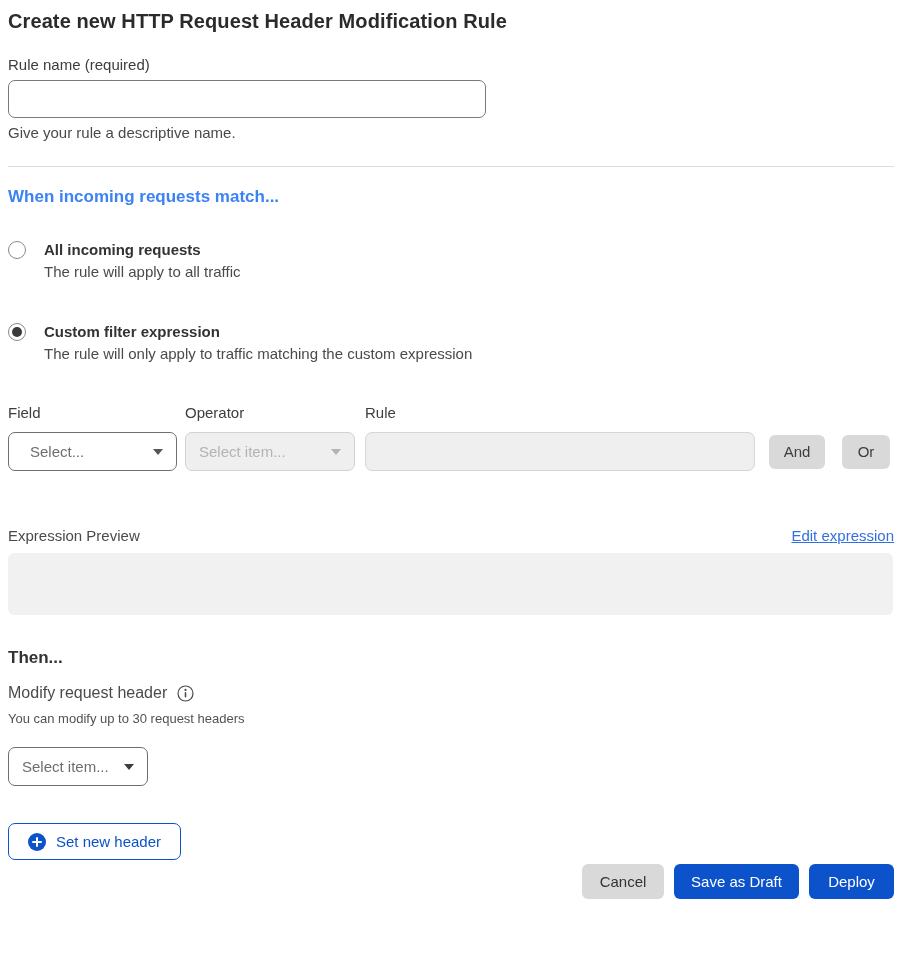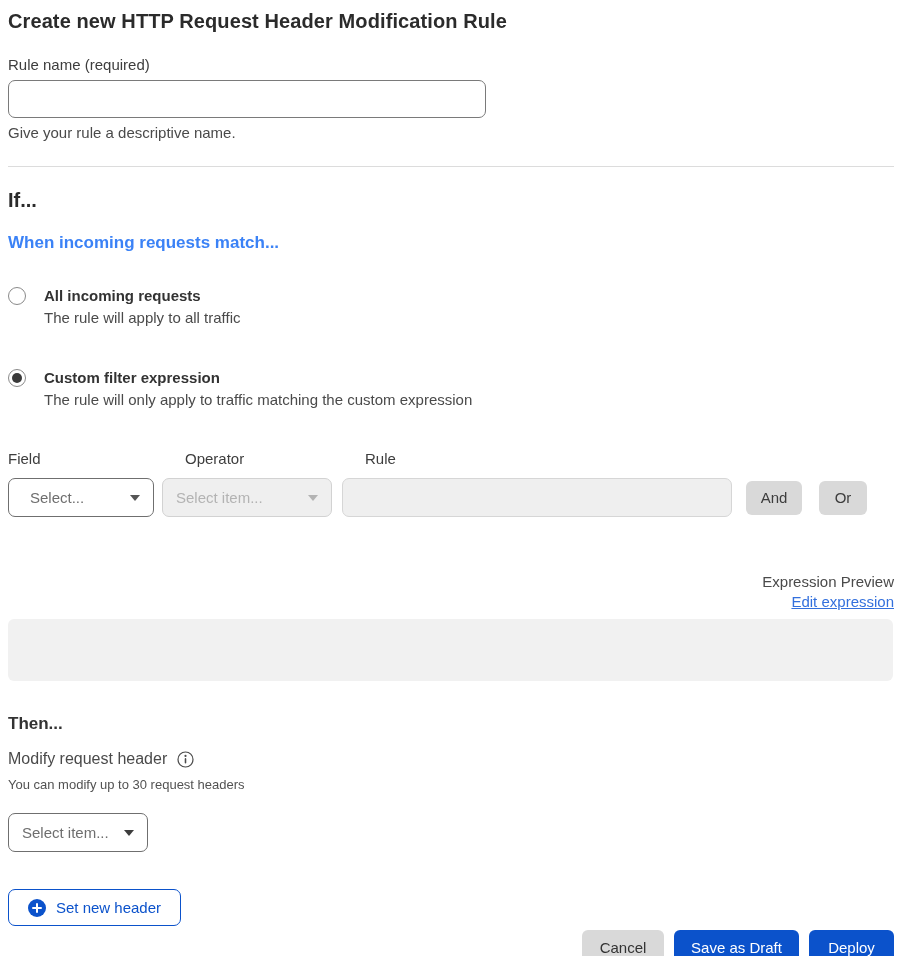--- a/index.html
+++ b/index.html
@@ -50,39 +50,39 @@
   .builder-labels .lbl-field { width: 177px; }
   .builder-labels .lbl-operator { width: 180px; }
 
   .builder-row { display: flex; align-items: center; margin-top: 10px; }
   .select-box {
     height: 39px; border-radius: 7px; display: flex; align-items: center;
     justify-content: space-between; padding: 0 13px; font-size: 15px; cursor: pointer;
   }
   .select-box.enabled { background: #fff; border: 1px solid #6f6f6f; color: #6e6e6e; }
   .select-box.disabled { background: #efefef; border: 1px solid #d2d2d2; color: #b3b3b3; cursor: default; }
-  .field-select { width: 146px; padding-left: 21px; }
+  .field-select { width: 169px; padding-left: 21px; }
   .operator-select { width: 170px; margin-left: 8px; }
   .caret { width: 0; height: 0; border-left: 5px solid transparent; border-right: 5px solid transparent; border-top: 6px solid #555555; }
   .select-box.disabled .caret { border-top-color: #b3b3b3; }
 
   .value-input {
     width: 390px; height: 39px; margin-left: 10px; border: 1px solid #d6d6d6;
     border-radius: 7px; background: #efefef; font-family: "Liberation Sans", sans-serif;
     font-size: 15px; padding: 0 10px; color: #555; outline: none;
   }
 
   .gray-btn {
     height: 34px; border: none; border-radius: 6px; background: #d9d9d9;
     color: #3d3d3d; font-family: "Liberation Sans", sans-serif; font-size: 15px; cursor: pointer;
   }
   .and-btn { width: 56px; margin-left: 14px; }
   .or-btn  { width: 48px; margin-left: 17px; }
 
-  .preview-header { display: flex; justify-content: space-between; align-items: flex-end; margin-top: 55px; flex-direction: column; }
+  .preview-header { display: flex; justify-content: space-between; align-items: center; margin-top: 55px; }
   .preview-label { font-size: 15px; color: #4a4a4a; line-height: 20px; }
   .edit-link { font-size: 15px; color: #3370dd; text-decoration: underline; cursor: pointer; line-height: 20px; }
   .preview-box { margin-top: 7px; height: 62px; background: #f1f1f1; border-radius: 6px; width: 885px; }
 
   .then-heading { margin-top: 32px; font-size: 17px; font-weight: 700; color: #333333; line-height: 22px; }
 
   .modify-row { margin-top: 14px; display: flex; align-items: center; }
   .modify-label { font-size: 16px; color: #4a4a4a; line-height: 20px; }
   .info-icon { margin-left: 10px; display: inline-flex; }
   .modify-helper { margin-top: 8px; font-size: 13px; color: #525252; line-height: 15px; }
@@ -112,21 +112,20 @@
 <div class="page">
 
   <h1 class="page-title">Create new HTTP Request Header Modification Rule</h1>
 
   <div class="form-label">Rule name (required)</div>
   <input class="rule-input" type="text" value="" style="">
   <div class="helper-text">Give your rule a descriptive name.</div>
 
   <hr class="divider">
 
-  <div class="section-heading">If...</div>
   <div class="match-heading">When incoming requests match...</div>
 
   <div class="radio-row">
     <span class="radio-control"></span>
     <div class="radio-texts">
       <div class="radio-label">All incoming requests</div>
       <div class="radio-desc">The rule will apply to all traffic</div>
     </div>
   </div>
 

